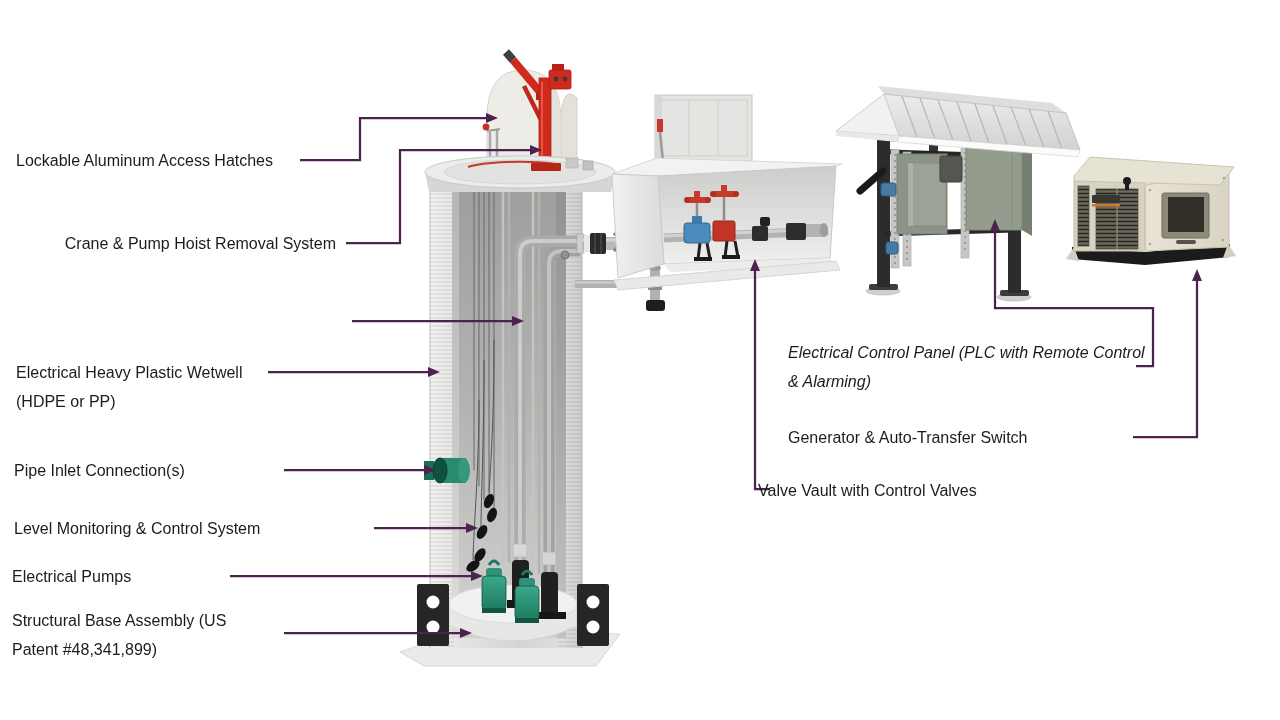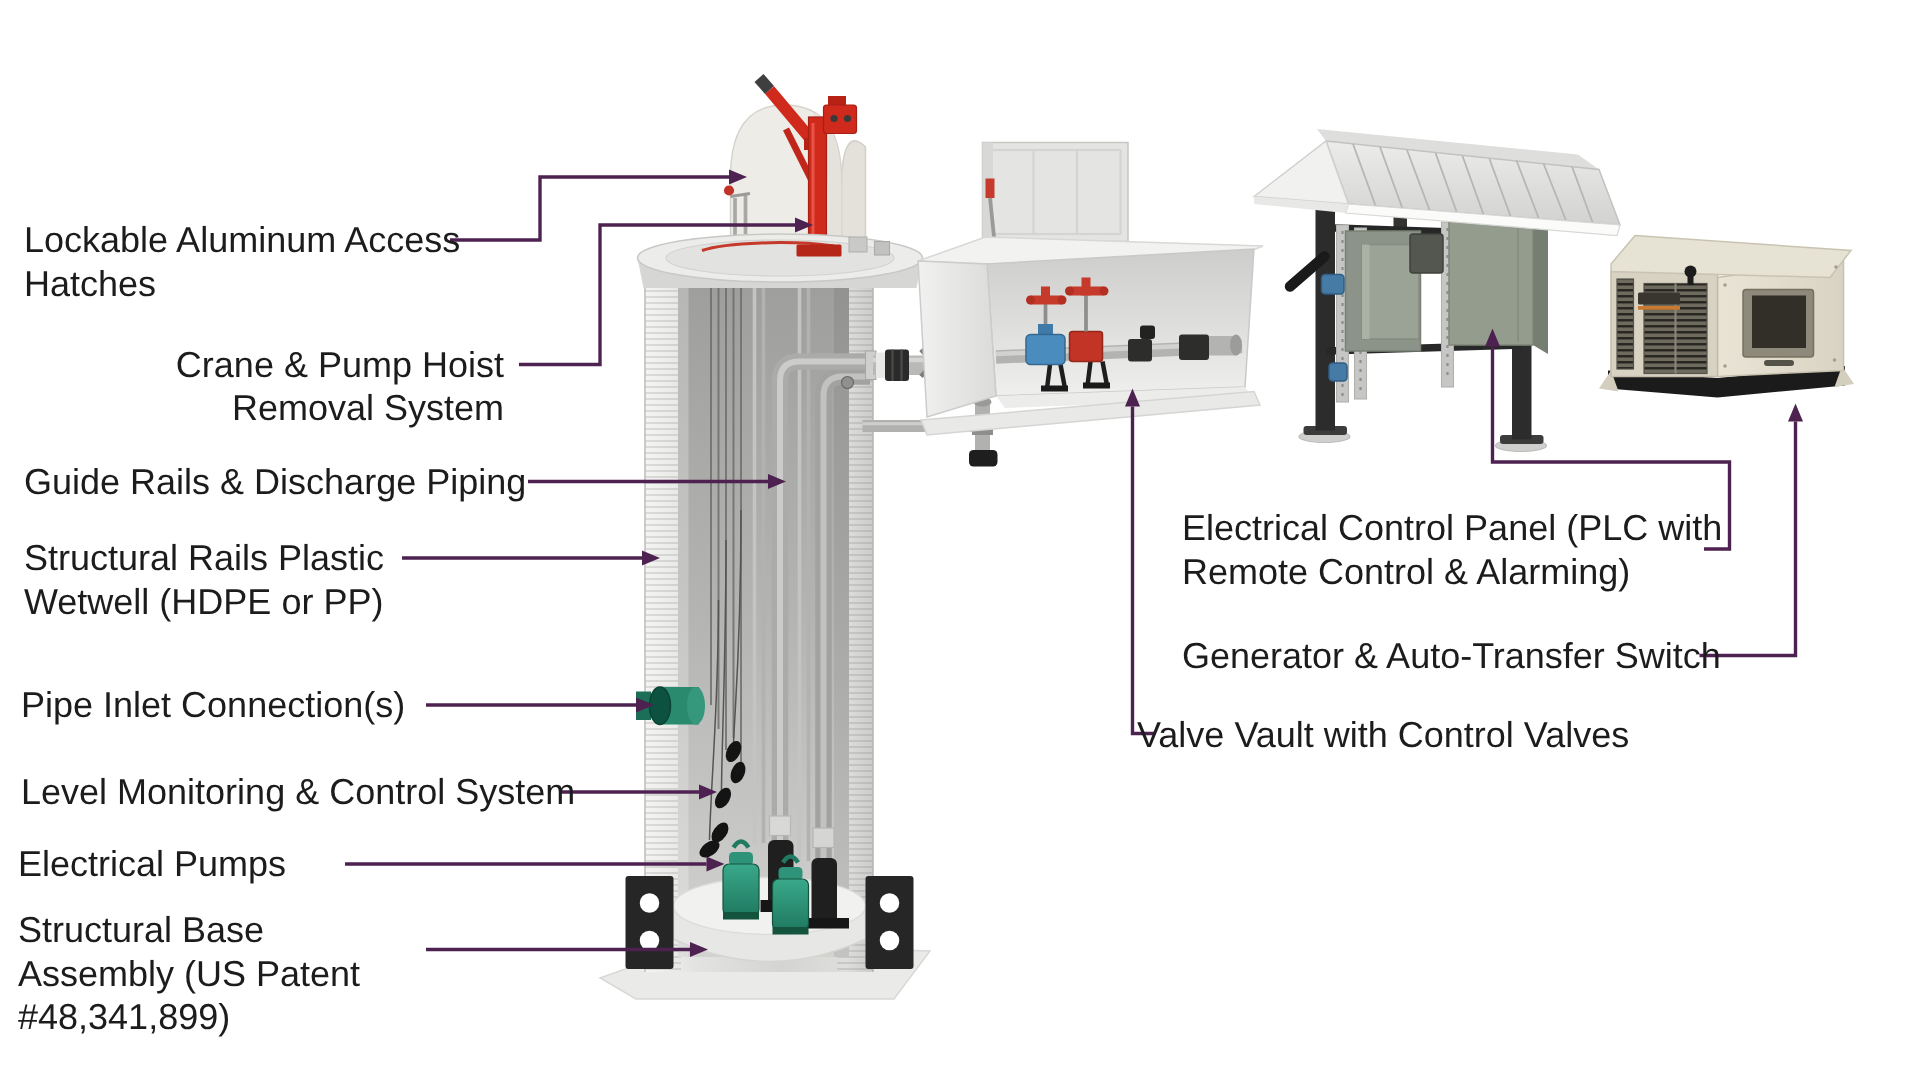--- a/index.html
+++ b/index.html
@@ -3,21 +3,21 @@
 <meta charset="utf-8">
 <style>
   html,body{margin:0;padding:0;background:#ffffff;}
   .stage{
     position:relative;width:1280px;height:720px;background:#ffffff;
     font-family:"Liberation Sans", sans-serif;overflow:hidden;
   }
   .stage svg{position:absolute;left:0;top:0;}
   .label{
     position:absolute;
-    font-size:24px;line-height:29px;color:#1c1c1c;
+    font-size:16px;line-height:29px;color:#1c1c1c;
     font-family:"Liberation Sans", sans-serif;
   }
 </style>
 </head>
 <body>
 
 <div class="stage">
 
 <svg width="1280" height="720" viewBox="0 0 1280 720">
   <defs>
@@ -381,23 +381,22 @@
     <polygon points="471,571 483,576 471,581"></polygon>
     <polygon points="460,628 472,633 460,638"></polygon>
     <polygon points="990,231 995,219 1000,231"></polygon>
     <polygon points="1192,281 1197,269 1202,281"></polygon>
     <polygon points="750,271 755,259 760,271"></polygon>
   </g>
 </svg>
 
 <div class="label" style="left:16px;top:146px;width:300px;">Lockable Aluminum Access Hatches</div>
 <div class="label" style="left:16px;top:229px;width:320px;text-align:right;">Crane &amp; Pump Hoist Removal System</div>
-<div class="label" style="left:16px;top:307px;width:340px;">Guide Rails &amp; Discharge Piping</div>
-<div class="label" style="left:16px;top:358px;width:265px;">Structural Rails Plastic Wetwell (HDPE or PP)</div>
+<div class="label" style="left:16px;top:358px;width:265px;">Electrical Heavy Plastic Wetwell (HDPE or PP)</div>
 <div class="label" style="left:14px;top:456px;width:300px;">Pipe Inlet Connection(s)</div>
 <div class="label" style="left:14px;top:514px;width:380px;">Level Monitoring &amp; Control System</div>
 <div class="label" style="left:12px;top:562px;width:260px;">Electrical Pumps</div>
 <div class="label" style="left:12px;top:606px;width:262px;">Structural Base Assembly (US Patent #48,341,899)</div>
-<div class="label" style="left:788px;top:338px;width:362px;">Electrical Control Panel (PLC with Remote Control &amp; Alarming)</div>
+<div class="label" style="left:788px;top:338px;width:362px;font-style:italic;">Electrical Control Panel (PLC with Remote Control &amp; Alarming)</div>
 <div class="label" style="left:788px;top:423px;width:360px;">Generator &amp; Auto-Transfer Switch</div>
 <div class="label" style="left:758px;top:476px;width:340px;">Valve Vault with Control Valves</div>
 
 </div>
 
 </body></html>

